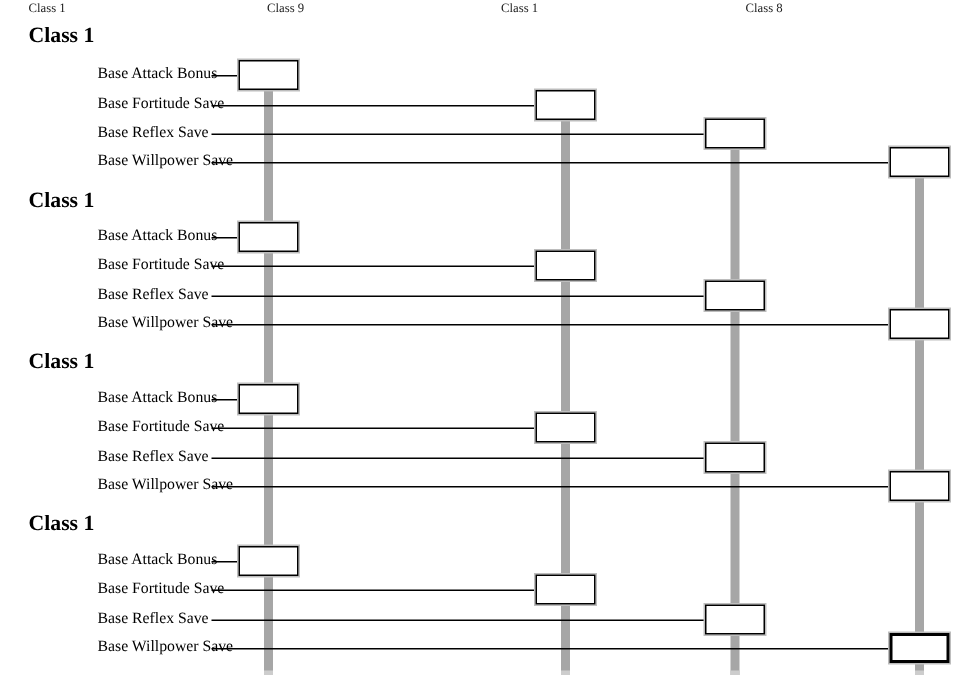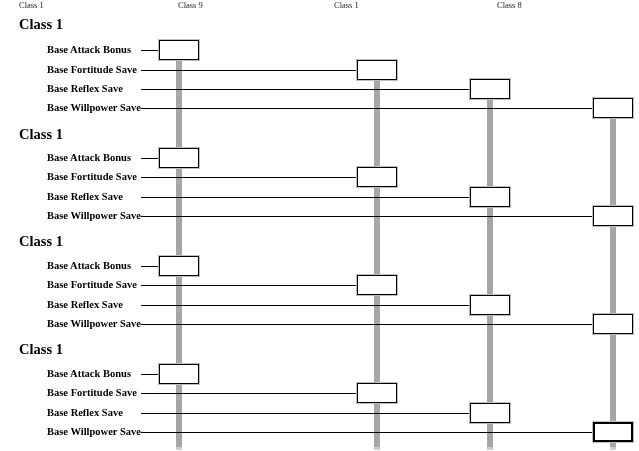--- a/index.html
+++ b/index.html
@@ -13,21 +13,21 @@
   }
   .bar{
     position:absolute;width:6px;background:#a6a6a6;box-sizing:border-box;
     border-bottom:3px solid #cdcdcd;z-index:1;
   }
   .grp-heading{
     position:absolute;left:19px;font-size:14.5px;font-weight:bold;line-height:14px;
     white-space:nowrap;z-index:4;
   }
   .row-label{
-    position:absolute;left:47px;font-size:10.5px;font-weight:bold;line-height:14px;
+    position:absolute;left:65px;font-size:10.5px;font-weight:normal;line-height:14px;
     white-space:nowrap;z-index:4;
   }
   .row-line{
     position:absolute;left:141px;height:1px;background:#000;z-index:2;
   }
   .stat-box{
     position:absolute;width:40px;height:20px;box-sizing:border-box;
     background:#fff;border:1px solid #000;box-shadow:0 0 0 1px #bdbdbd;
     z-index:3;padding:0;
   }

